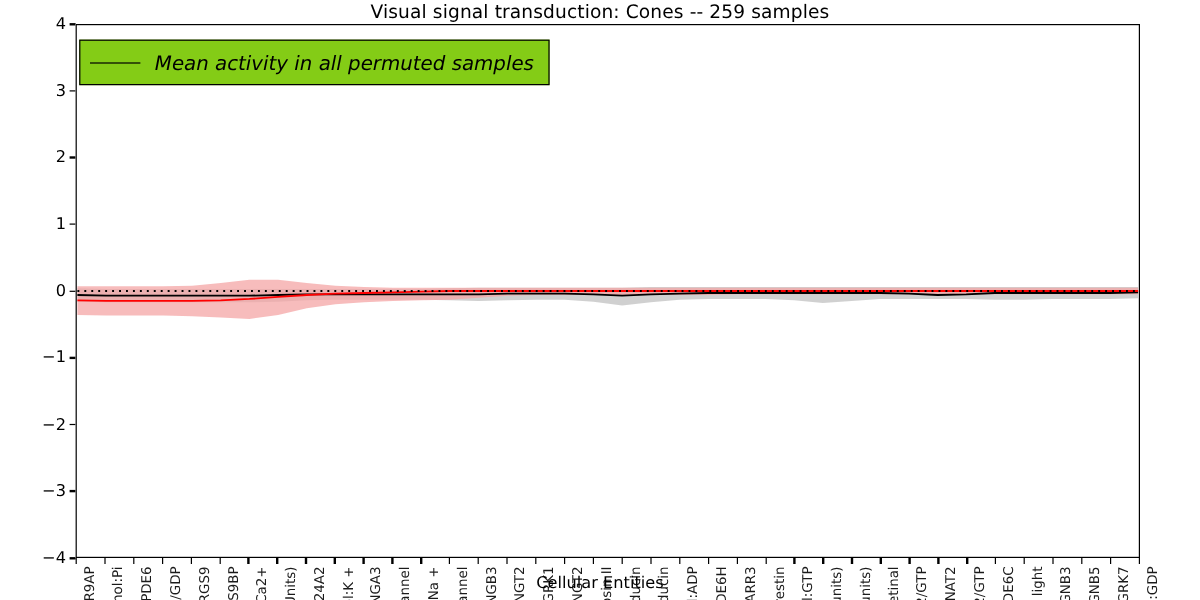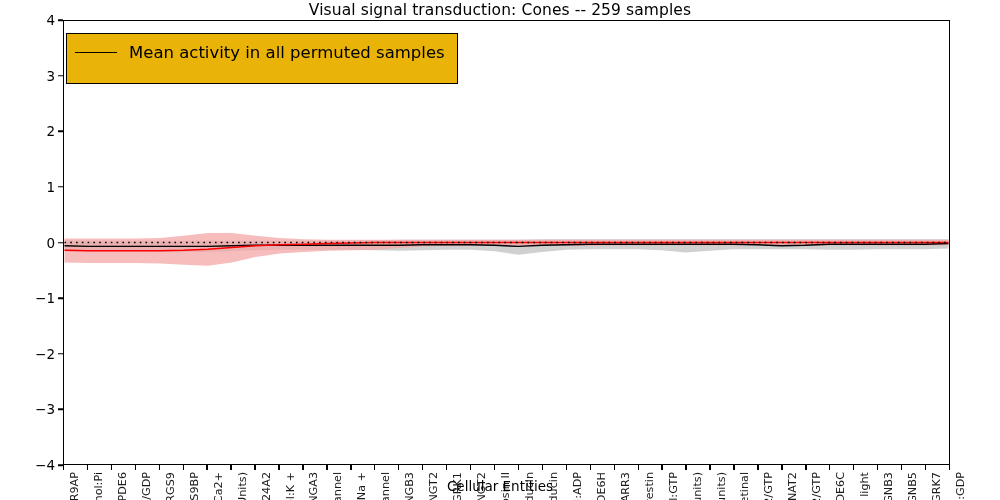--- a/index.html
+++ b/index.html
@@ -16,21 +16,21 @@
         border:1.6px solid #000;box-sizing:border-box;background:#fff;overflow:hidden;}
   #svgwrap{position:absolute;left:0;top:0;width:100%;height:100%;}
   .xlab{position:absolute;top:3px;font-size:11.2px;color:#1a1a1a;
         white-space:nowrap;transform-origin:left top;
         transform:rotate(-90deg) translate(-100%,0);}
   #xlabelwrap{position:absolute;left:0;top:478px;width:1000px;text-align:center;
               font-size:13.5px;color:#000;}
 
   
   #legend{position:absolute;left:66px;top:33px;border:1.5px solid #000;
-          background:#eab308;padding:5px 12px 18px 8px;z-index:5;}
+          background:#84cc16;padding:5px 12px 5px 8px;z-index:5;font-style:italic;}
   .legrow{display:flex;align-items:center;height:26px;}
   .legline{width:42px;height:0;border-top:1.6px solid #000;margin-right:12px;flex:0 0 42px;}
   .legline.red{border-top-color:#ff0000;}
   .legtxt{font-size:16.5px;color:#000;white-space:nowrap;}
 
   .yticks-layer{position:absolute;left:0;top:20px;width:63px;height:445px;}
   .yt{position:absolute;right:8px;font-size:13.5px;color:#000;
       transform:translateY(-50%);white-space:nowrap;}
   .ytm{position:absolute;right:0px;width:5px;height:1.5px;background:#000;
        transform:translateY(-50%);}

